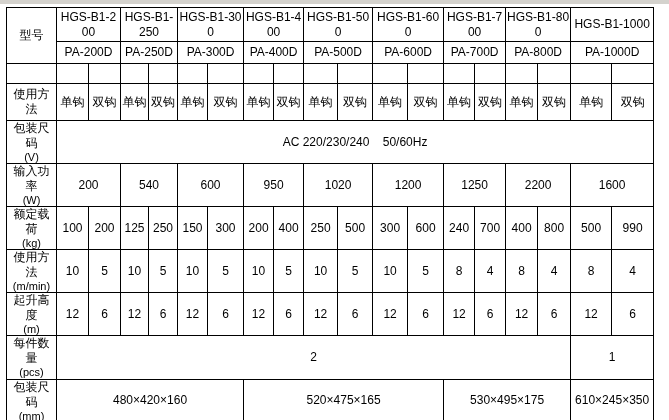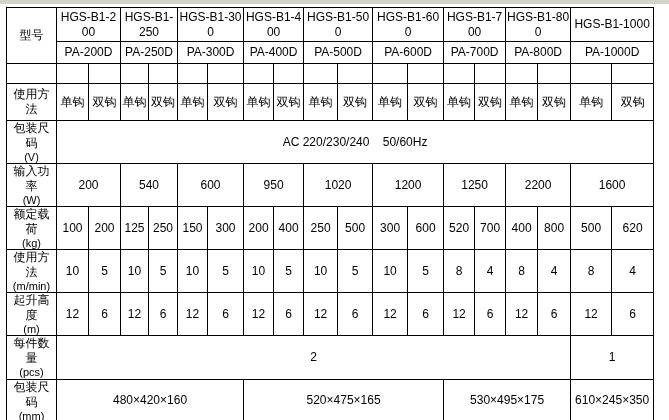--- a/index.html
+++ b/index.html
@@ -129,26 +129,26 @@
         <td>125</td>
         <td>250</td>
         <td>150</td>
         <td>300</td>
         <td>200</td>
         <td>400</td>
         <td>250</td>
         <td>500</td>
         <td>300</td>
         <td>600</td>
-        <td>520</td>
+        <td>240</td>
         <td>700</td>
         <td>400</td>
         <td>800</td>
         <td>500</td>
-        <td>620</td>
+        <td>990</td>
       </tr>
       <tr style="height: 36px;">
         <th rowspan="1" class="rowlabel"><span>使用方法</span><span class="unit">(m/min)</span></th>
         <td>10</td>
         <td>5</td>
         <td>10</td>
         <td>5</td>
         <td>10</td>
         <td>5</td>
         <td>10</td>

